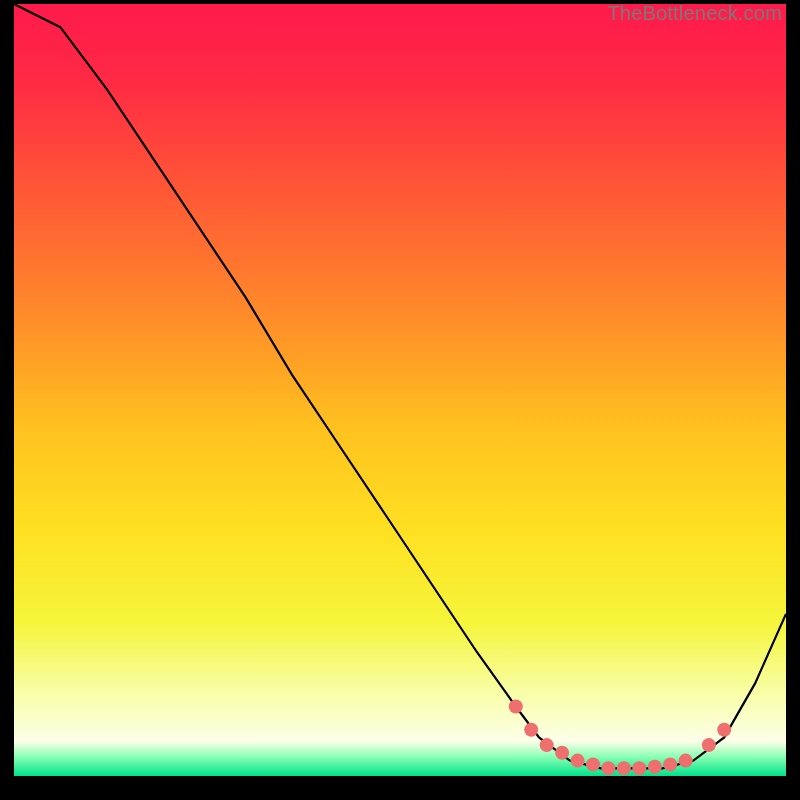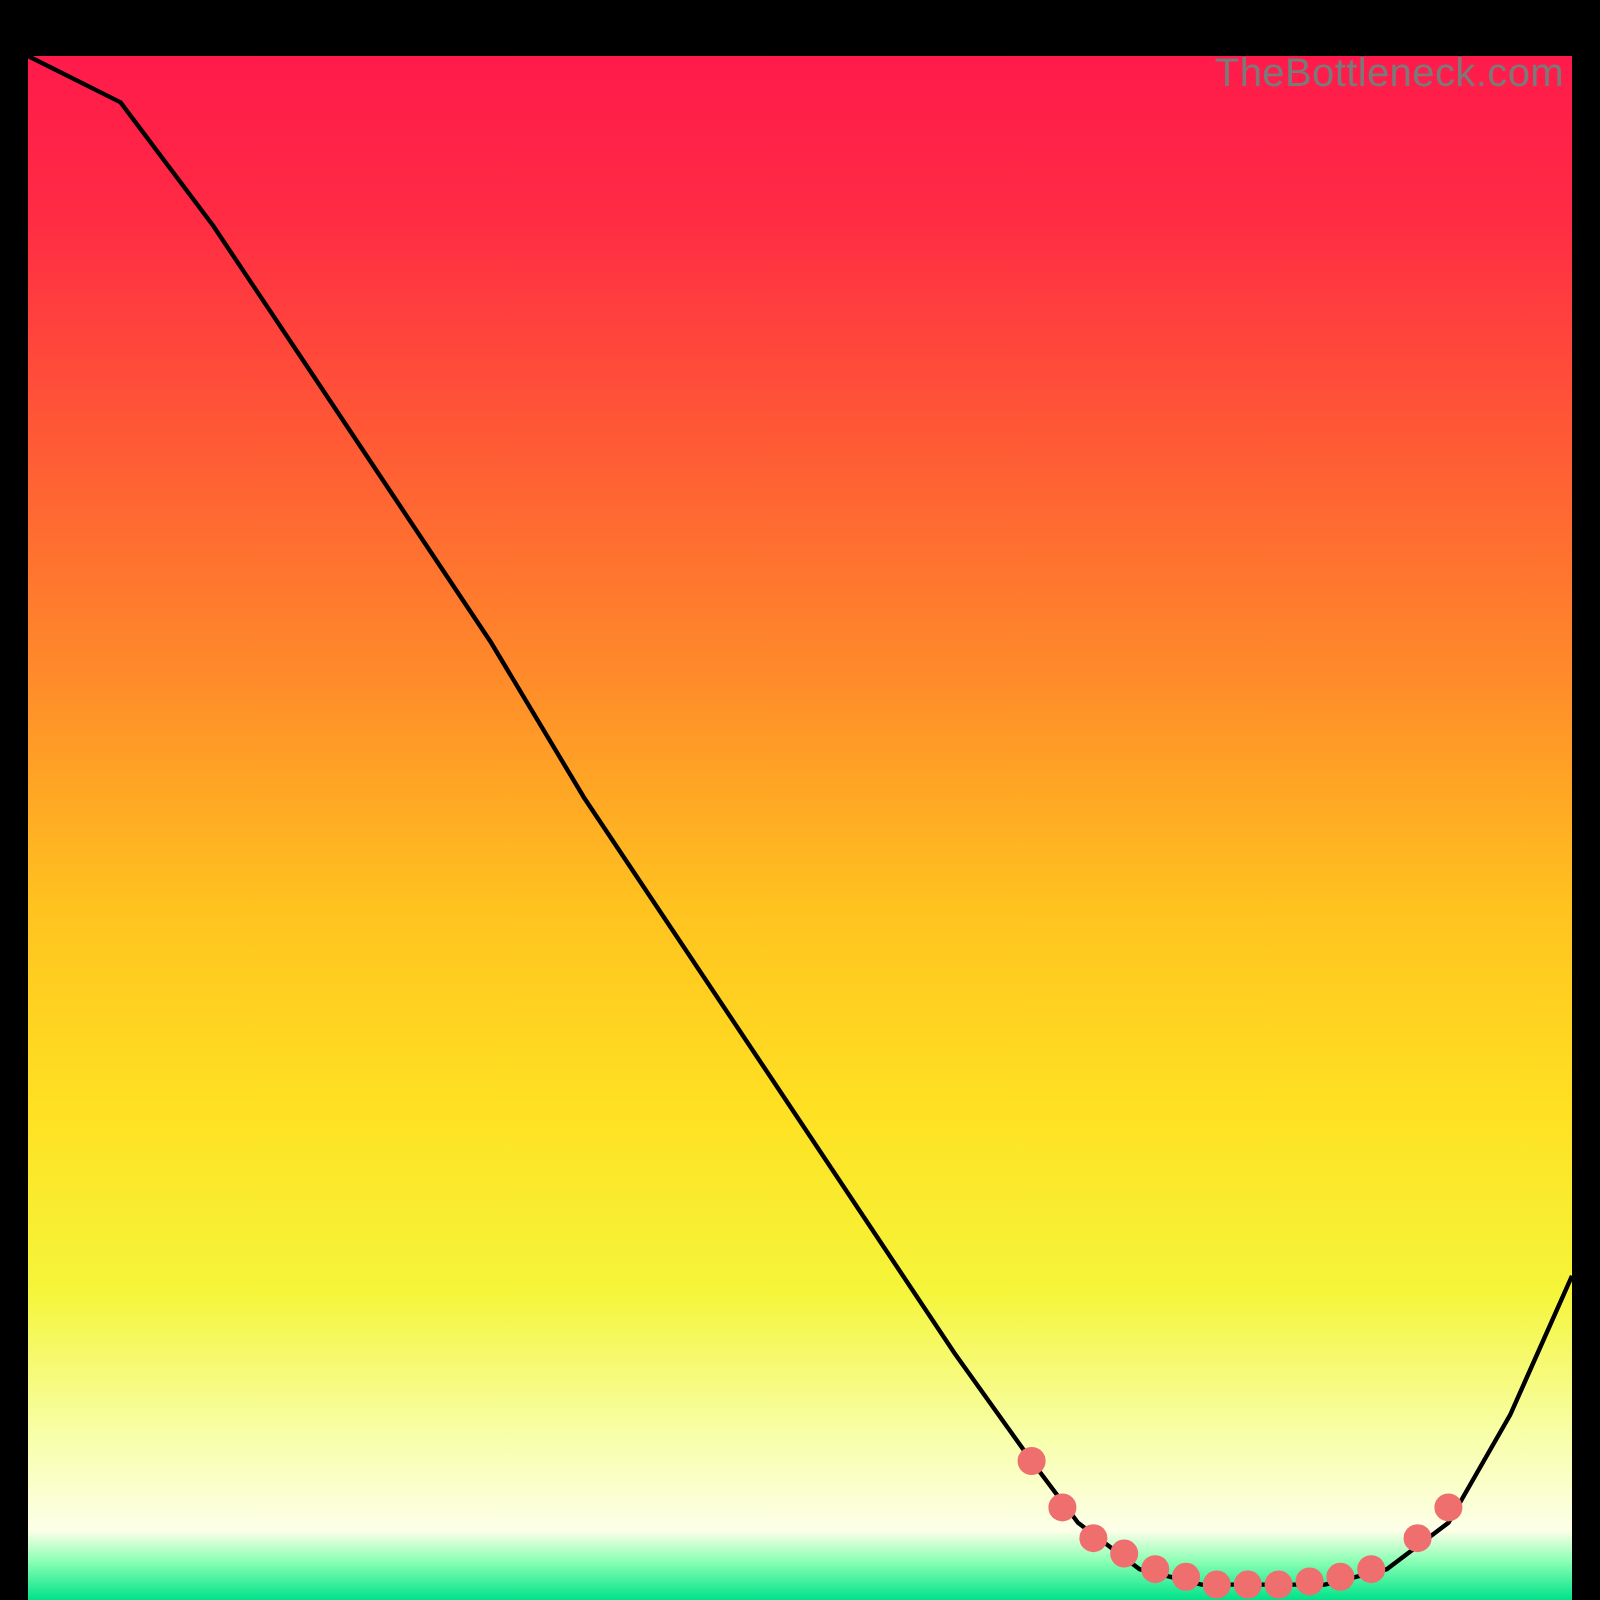--- a/index.html
+++ b/index.html
@@ -7,21 +7,21 @@
     padding: 0;
     width: 800px;
     height: 800px;
     background: #000;
     overflow: hidden;
     font-family: Arial, Helvetica, sans-serif;
   }
   .frame {
     position: absolute;
     left: 14px;
-    top: 28px;
+    top: 4px;
     width: 772px;
     height: 568px;
     background: #bef264;
   }
   .plot {
     position: absolute;
     left: 0;
     top: 0;
     width: 772px;
     height: 772px;

